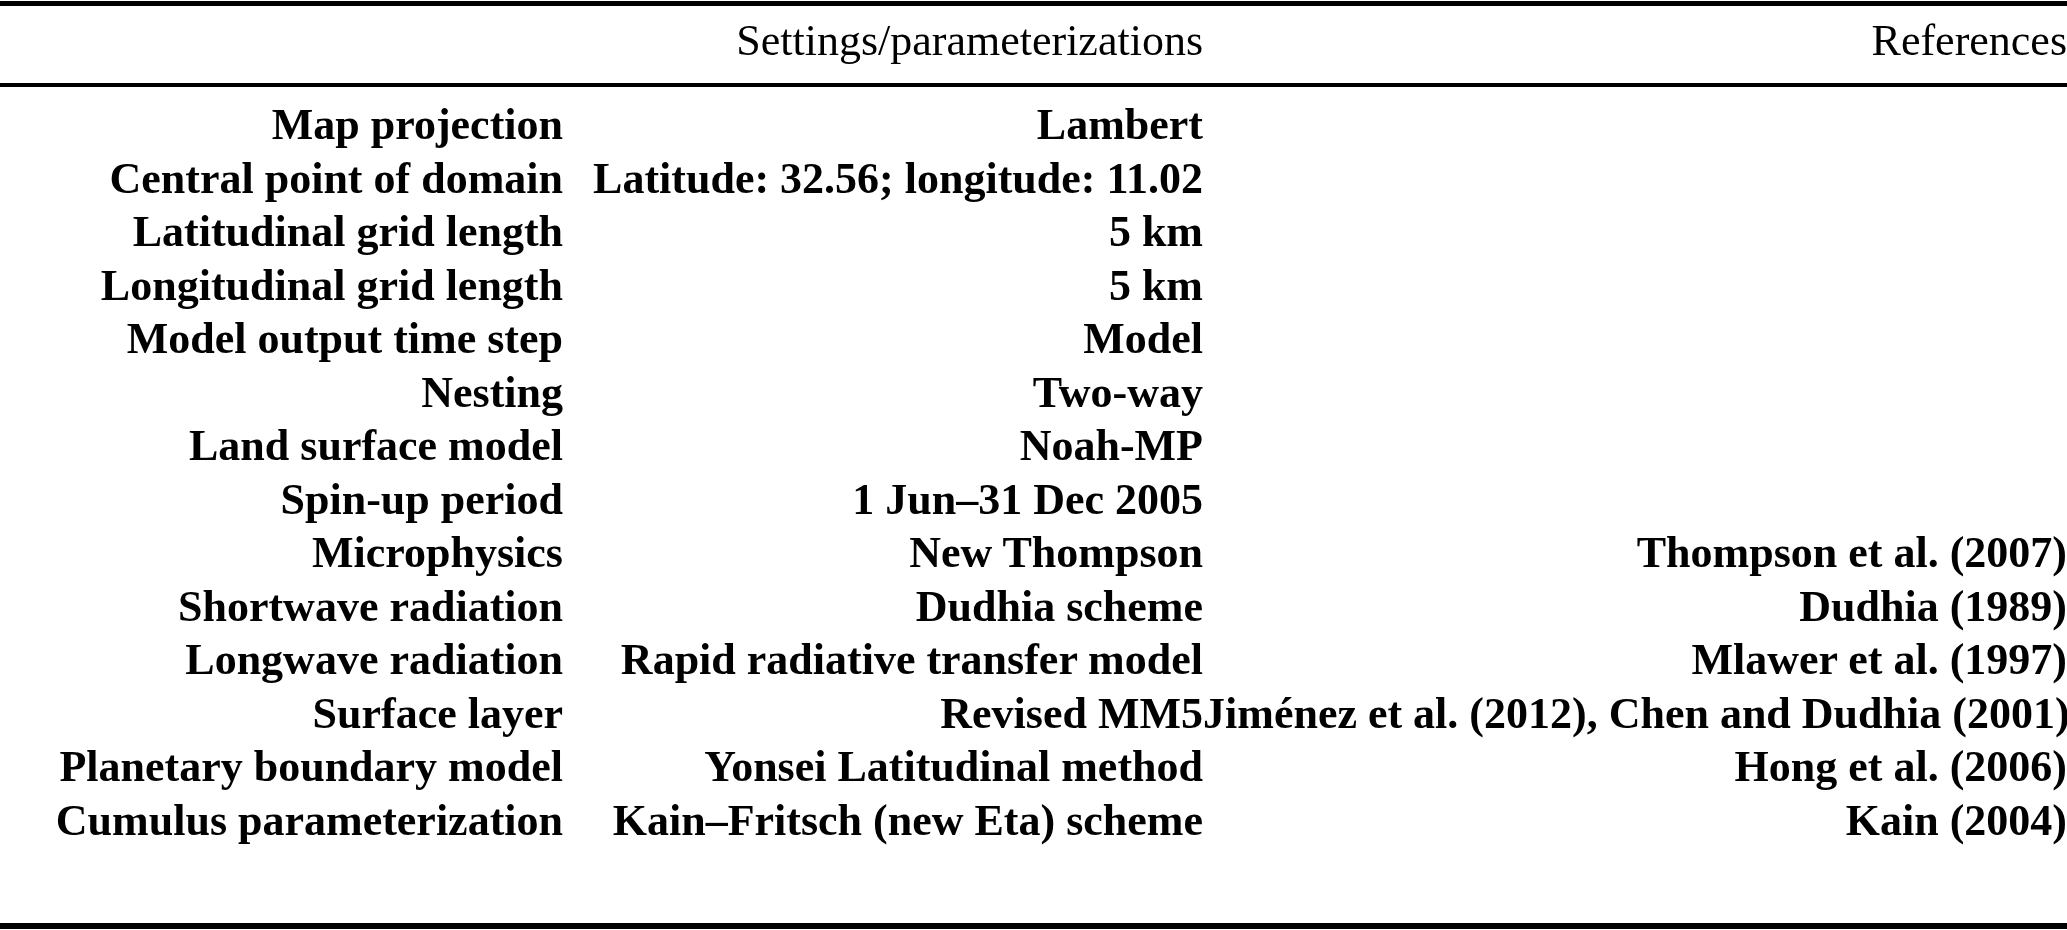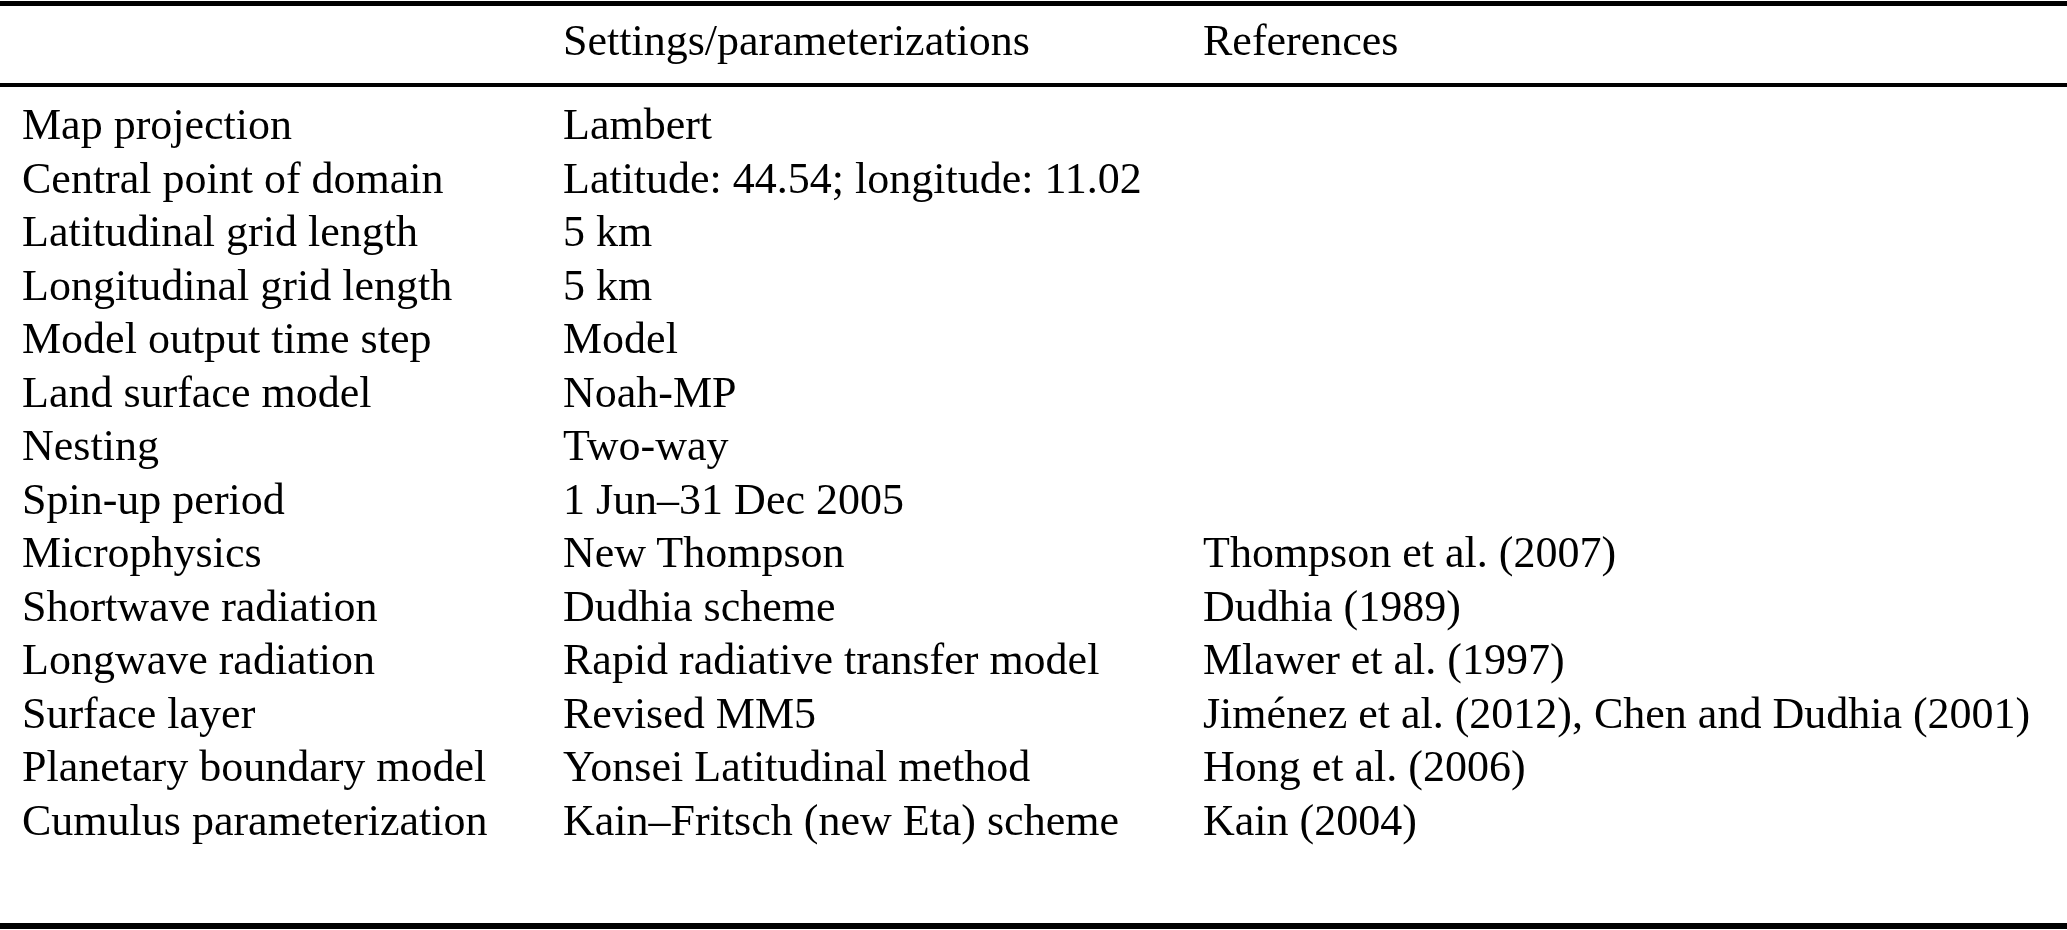--- a/index.html
+++ b/index.html
@@ -22,28 +22,30 @@
   }
   .rule-top    { height: 5px; margin-top: 1px; }
   .rule-mid    { height: 4px; }
   .rule-bottom { height: 6px; position: absolute; left: 0; bottom: 1px; }
   .trow {
     display: grid;
     grid-template-columns: 541px 640px 1fr;
     padding-left: 22px;
     line-height: 53.5px;
     white-space: nowrap;
+    text-align: right;
   }
   .thead {
     margin-top: 8px;
     margin-bottom: 16px;
     line-height: 53px;
   }
   .tbody {
     padding-top: 11px;
+    font-weight: bold;
   }
   .cell { overflow: visible; }
 </style>
 </head>
 <body>
 
 <div class="rule rule-top"></div>
 
 <div class="trow thead">
   <div class="cell"></div>
@@ -56,21 +58,21 @@
 <div class="tbody">
 
   <div class="trow">
     <div class="cell">Map projection</div>
     <div class="cell">Lambert</div>
     <div class="cell"></div>
   </div>
 
   <div class="trow">
     <div class="cell">Central point of domain</div>
-    <div class="cell">Latitude: 44.54; longitude: 11.02</div>
+    <div class="cell">Latitude: 32.56; longitude: 11.02</div>
     <div class="cell"></div>
   </div>
 
   <div class="trow">
     <div class="cell">Latitudinal grid length</div>
     <div class="cell">5 km</div>
     <div class="cell"></div>
   </div>
 
   <div class="trow">
@@ -79,28 +81,28 @@
     <div class="cell"></div>
   </div>
 
   <div class="trow">
     <div class="cell">Model output time step</div>
     <div class="cell">Model</div>
     <div class="cell"></div>
   </div>
 
   <div class="trow">
-    <div class="cell">Land surface model</div>
-    <div class="cell">Noah-MP</div>
+    <div class="cell">Nesting</div>
+    <div class="cell">Two-way</div>
     <div class="cell"></div>
   </div>
 
   <div class="trow">
-    <div class="cell">Nesting</div>
-    <div class="cell">Two-way</div>
+    <div class="cell">Land surface model</div>
+    <div class="cell">Noah-MP</div>
     <div class="cell"></div>
   </div>
 
 
   <div class="trow">
     <div class="cell">Spin-up period</div>
     <div class="cell">1 Jun–31 Dec 2005</div>
     <div class="cell"></div>
   </div>
 

